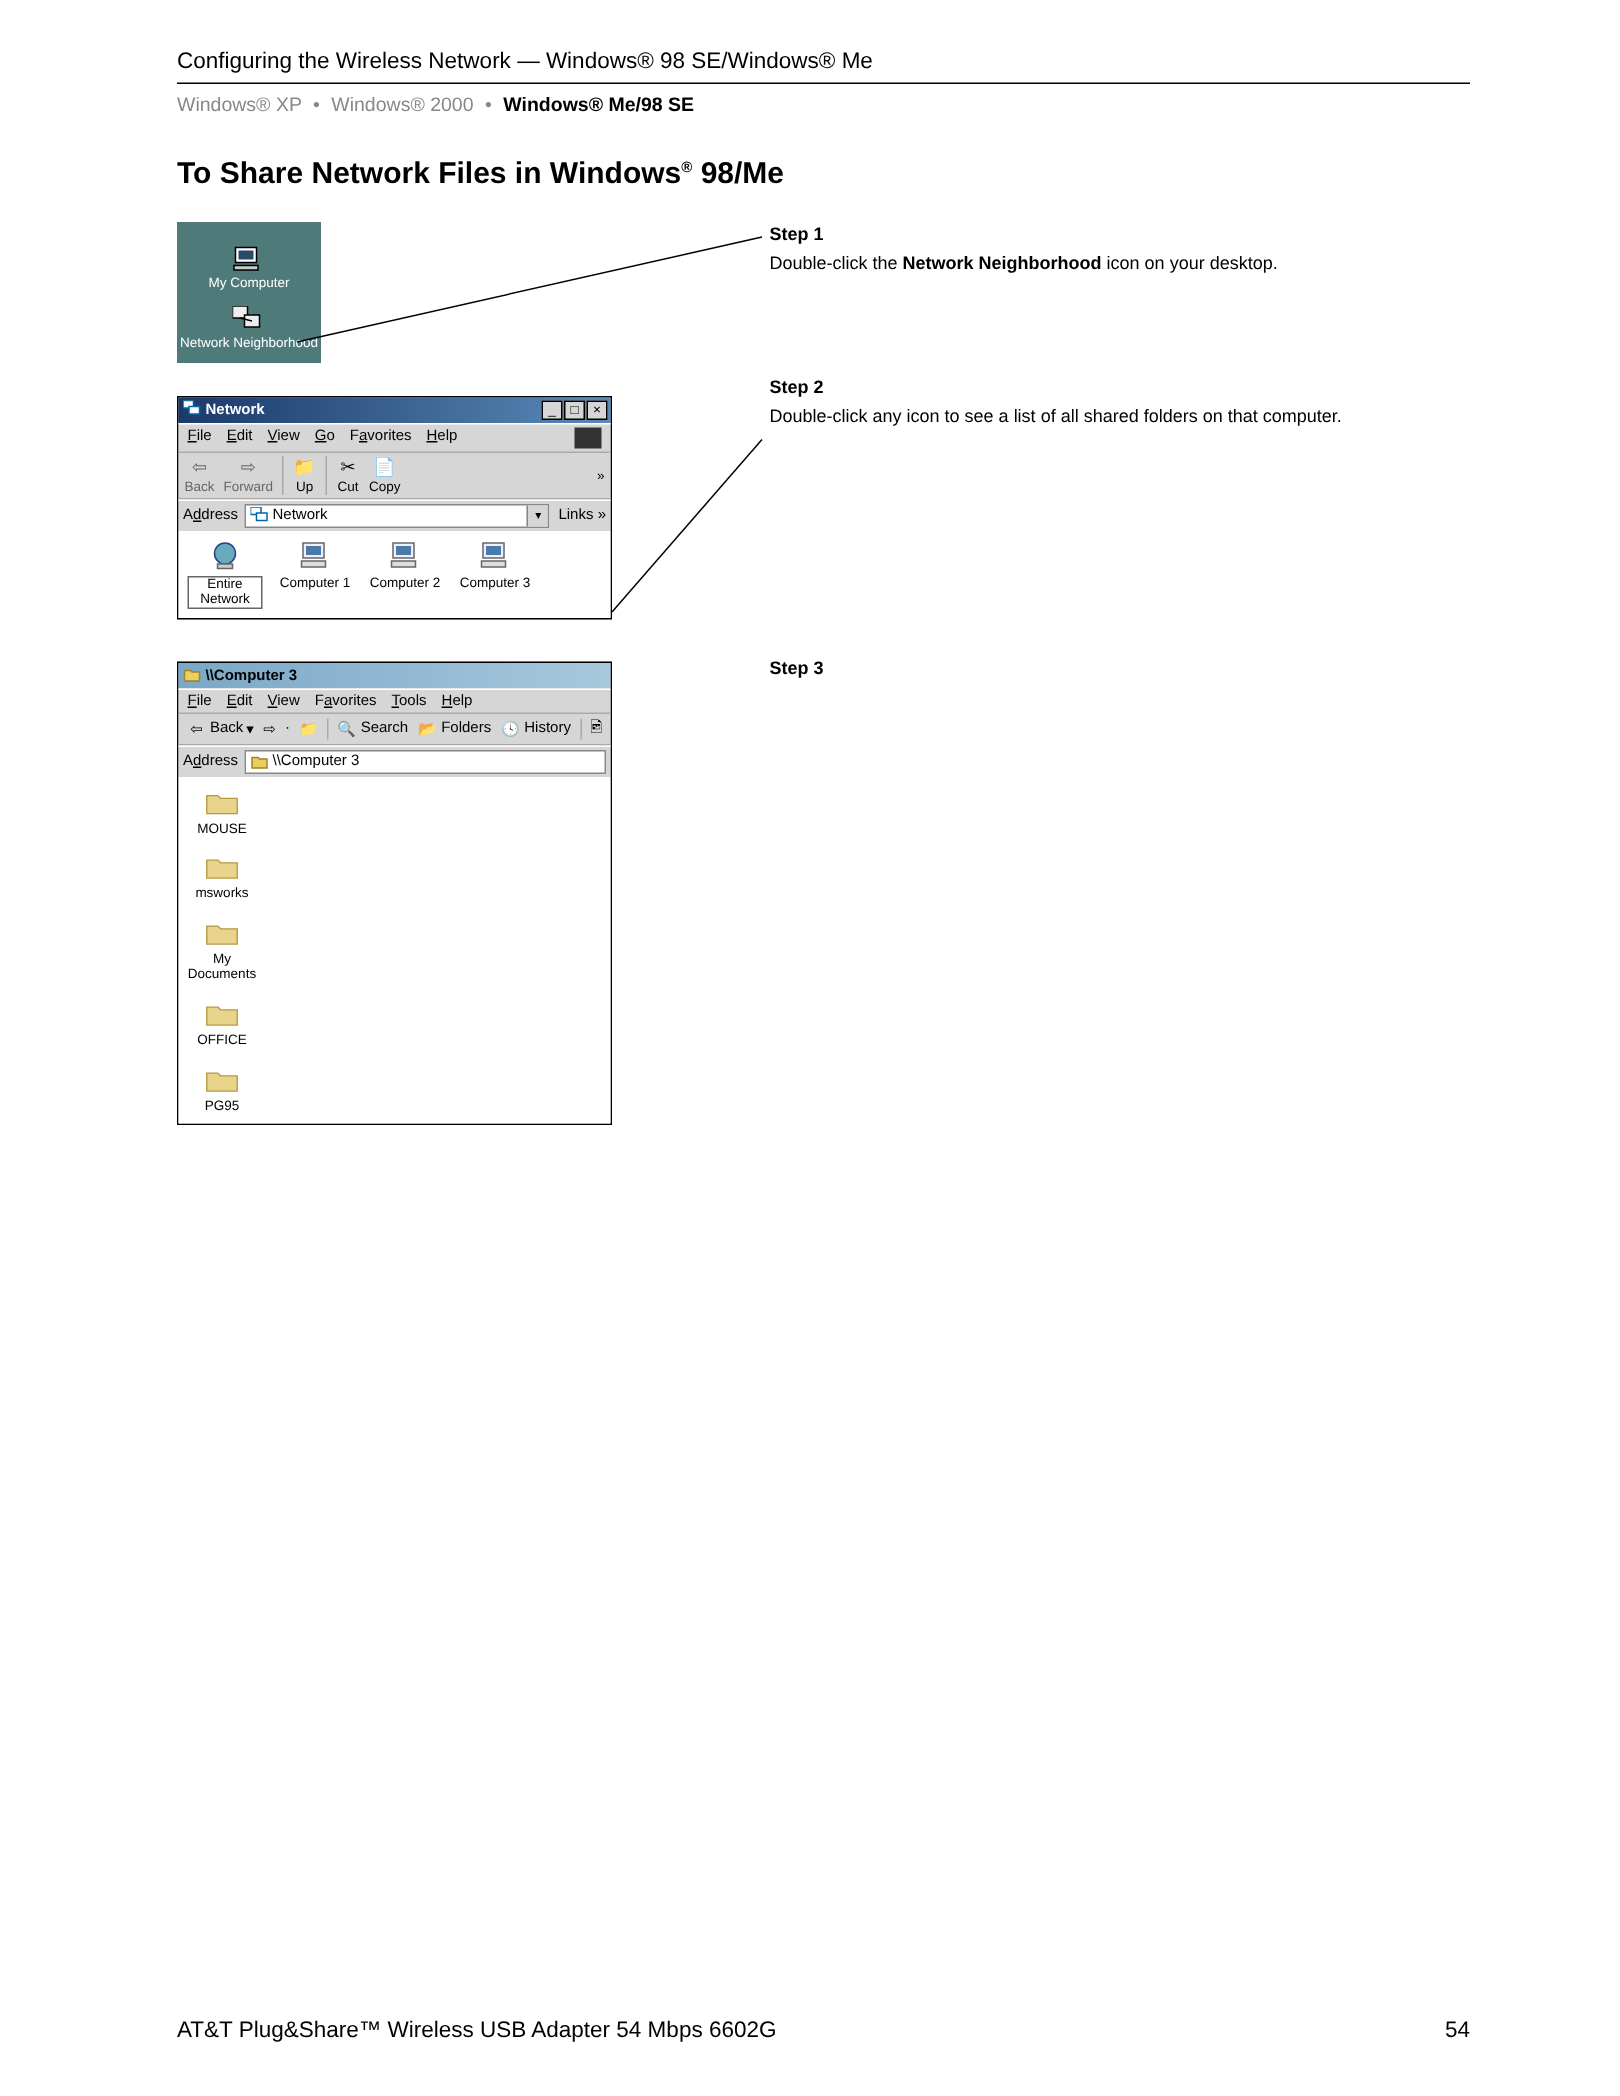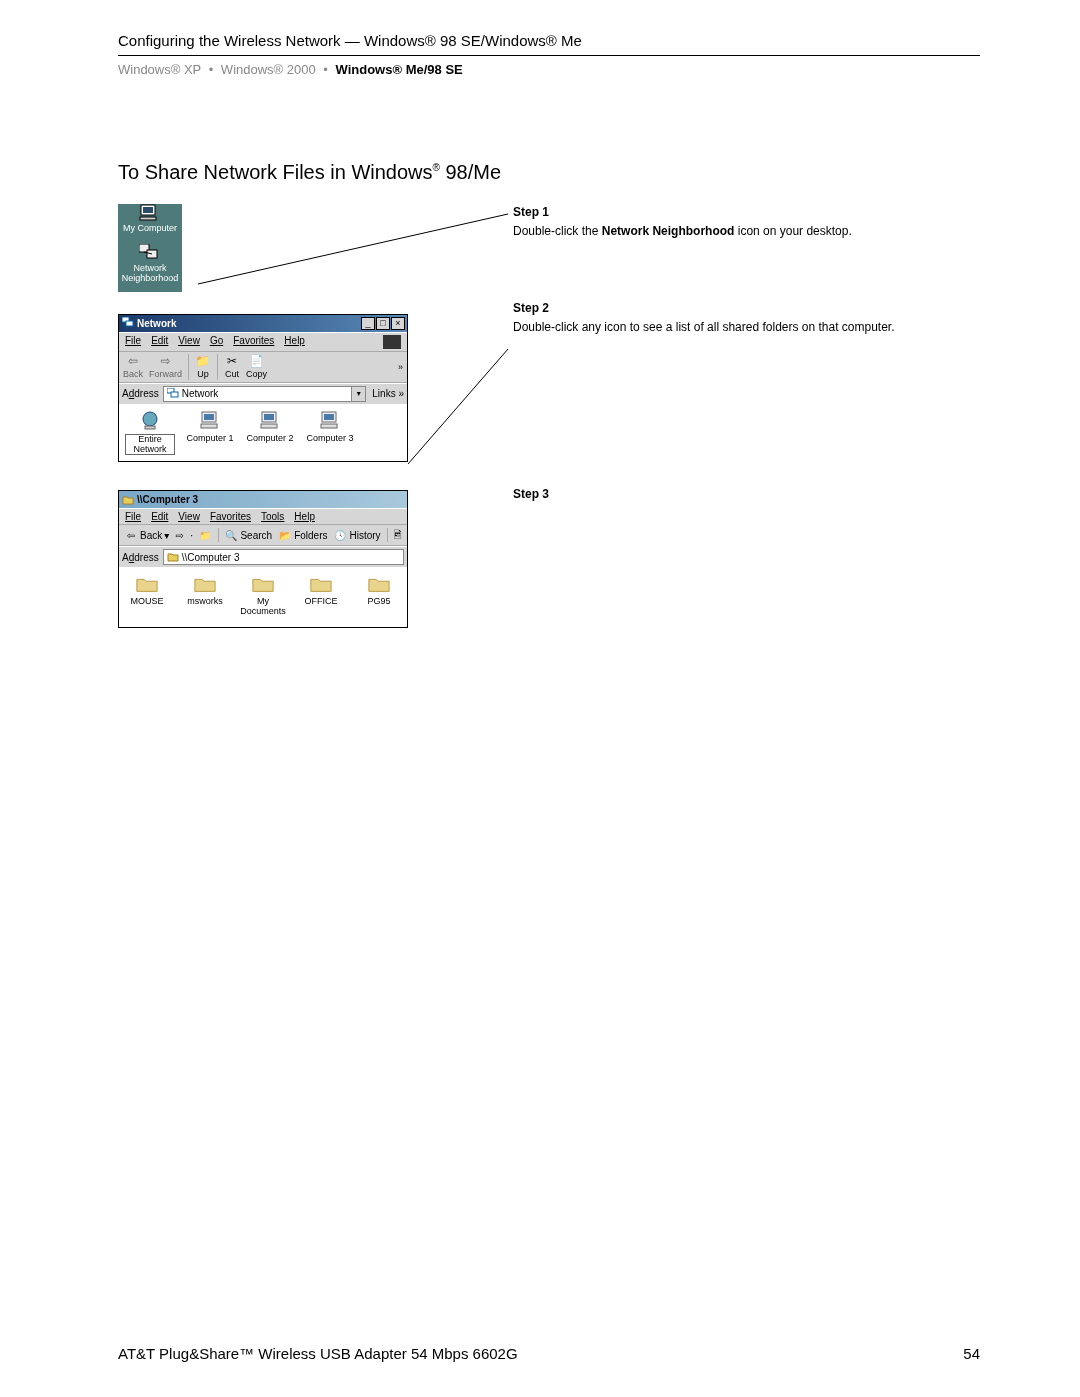--- a/index.html
+++ b/index.html
@@ -21,37 +21,37 @@
   }
   .header-sub {
     font-size: 13px;
     color: #888;
     margin-top: 6px;
   }
   .header-sub .dot { color: #888; margin: 0 4px; }
   .header-sub b { color: #000; font-weight: bold; }
   .title {
     font-size: 20px;
-    font-weight: normal;
-    margin-top: 84px;
+    font-weight: bold;
+    margin-top: 28px;
     margin-bottom: 20px;
   }
   .title sup { font-size: 10px; vertical-align: super; }
   .content { position: relative; }
   .row { display: flex; align-items: flex-start; margin-bottom: 22px; }
   .left { width: 395px; flex-shrink: 0; }
   .right { flex: 1; font-size: 12px; line-height: 1.45; color:#000; }
   .right .step-label { font-weight: bold; display:block; margin-bottom:2px; }
 
   
   .desktop {
-    width: 64px;
+    width: 96px;
     background: #4e7a7a;
     color: #fff;
-    padding: 0 0 8px 0;
+    padding: 16px 0 8px 0;
     display: flex; flex-direction: column; align-items: center;
     gap: 10px;
     margin-left: 0;
   }
   .desk-icon { display:flex; flex-direction:column; align-items:center; gap:2px; }
   .desk-icon .glyph { width: 22px; height: 18px; display:flex; align-items:center; justify-content:center; }
   .desk-icon .label { font-size: 9px; text-align:center; line-height:1.1; }
   .monitor-svg { width:22px; height:18px; }
 
   
@@ -79,21 +79,20 @@
   .wctl {
     width:14px; height:13px;
     background:#d6d6d6; border:1px solid #000;
     font-size:9px; line-height:11px; text-align:center;
     color:#000;
   }
   .menu-bar {
     display:flex; gap:10px; padding: 2px 6px;
     font-size:10px; background:#d6d6d6;
     border-top:1px solid #fff;
-    text-decoration:underline;
   }
   .menu-bar span .u { text-decoration: underline; }
   .toolbar {
     display:flex; align-items:center; gap:6px;
     padding: 2px 4px;
     background:#d6d6d6;
     border-top:1px solid #aaa; border-bottom:1px solid #aaa;
   }
   .tool-item { display:flex; flex-direction:column; align-items:center; font-size:9px; color:#666; gap:1px; }
   .tool-item.enabled{ color:#000; }
@@ -361,21 +360,21 @@
           </div>
           <div class="address-bar">
             <span class="label">A<span style="text-decoration:underline">d</span>dress</span>
             <div class="field">
               <svg width="12" height="12" viewBox="0 0 12 12">
                   <path d="M1 3h4l1 1h5v6H1z" fill="#e8d060" stroke="#a88020"></path>
                 </svg>
               <span>\\Computer 3</span>
             </div>
           </div>
-          <div class="file-area" style="min-height:60px;padding:6px 4px;">
+          <div class="file-area" style="min-height:60px;padding:6px 4px;flex-direction:column;">
             <div class="file-item">
               <div class="ficon">
                   <svg class="folder-icon" viewBox="0 0 26 20">
                     <path d="M2 5h8l2 2h12v11H2z" fill="#e8d48a" stroke="#b89840"></path>
                   </svg>
                 </div>
               <div class="flabel">MOUSE</div>
             </div>
             <div class="file-item">
               <div class="ficon">

